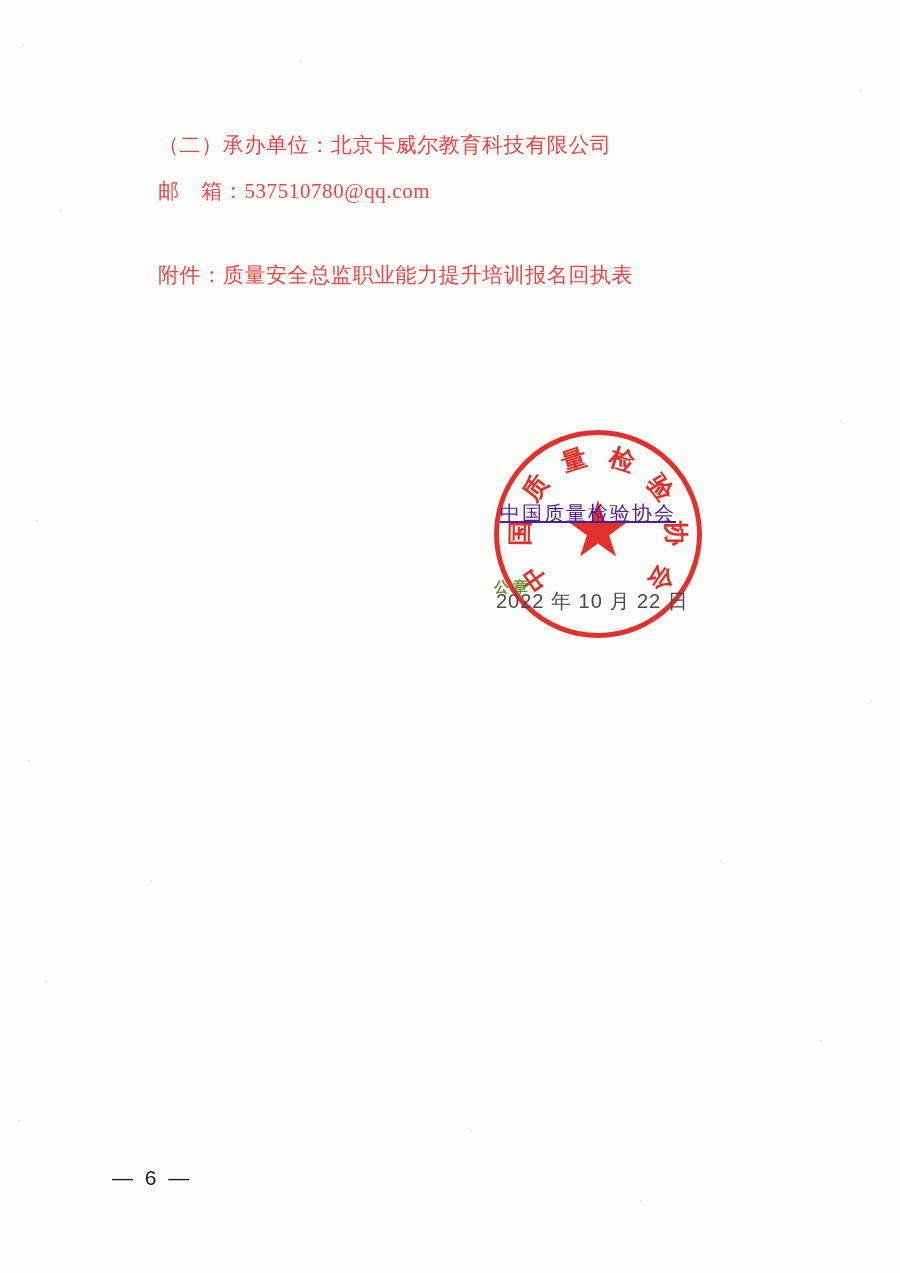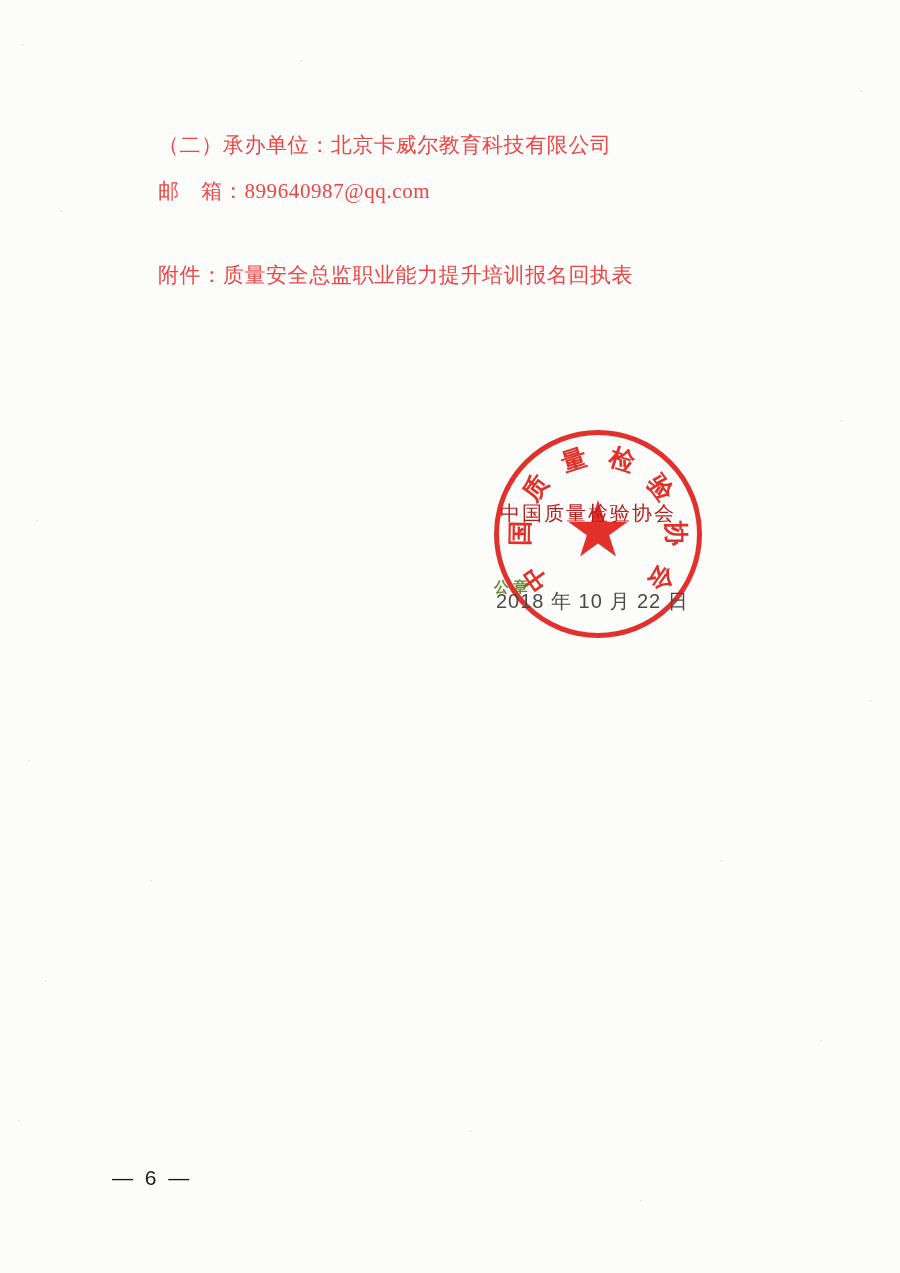--- a/index.html
+++ b/index.html
@@ -108,23 +108,24 @@
     color: #4d7c0f;
     opacity: .85;
     letter-spacing: 4px;
   }
 
   .org-line {
     position: absolute;
     left: 500px;
     top: 500px;
     font-size: 20px;
-    color: #b91c1c;
+    color: #4c1d95;
     letter-spacing: 2px;
     white-space: nowrap;
+    text-decoration: underline;
   }
   .date-line {
     position: absolute;
     left: 496px;
     top: 588px;
     font-size: 20px;
     font-family: "Liberation Sans", sans-serif;
     color: #4a4a48;
     letter-spacing: 1px;
     white-space: nowrap;
@@ -140,21 +141,21 @@
     font-family: "Liberation Sans", sans-serif;
   }
 </style>
 </head>
 <body>
 
 <div class="page">
 
   <div class="body-text">
     <div class="line">（二）承办单位：北京卡威尔教育科技有限公司</div>
-    <div class="line">邮　箱：899640987@qq.com</div>
+    <div class="line">邮　箱：537510780@qq.com</div>
     <div class="spacer"></div>
     <div class="line">附件：质量安全总监职业能力提升培训报名回执表</div>
   </div>
 
   <div class="seal-wrap">
     <div class="seal"></div>
     <div class="seal-arc-text">
         <span style="transform: rotate(-125deg) translate(0px, -78px) translate(-50%, -50%) rotate(0deg);">中</span>
         <span style="transform: rotate(-89.2857deg) translate(0px, -78px) translate(-50%, -50%) rotate(0deg);">国</span>
         <span style="transform: rotate(-53.5714deg) translate(0px, -78px) translate(-50%, -50%) rotate(0deg);">质</span>
@@ -162,21 +163,21 @@
         <span style="transform: rotate(17.8571deg) translate(0px, -78px) translate(-50%, -50%) rotate(0deg);">检</span>
         <span style="transform: rotate(53.5714deg) translate(0px, -78px) translate(-50%, -50%) rotate(0deg);">验</span>
         <span style="transform: rotate(89.2857deg) translate(0px, -78px) translate(-50%, -50%) rotate(0deg);">协</span>
         <span style="transform: rotate(125deg) translate(0px, -78px) translate(-50%, -50%) rotate(0deg);">会</span>
       </div>
     <div class="seal-star"></div>
     <div class="seal-bottom-text">公章</div>
   </div>
 
   <div class="org-line">中国质量检验协会</div>
-  <div class="date-line">2018 年 10 月 22 日</div>
+  <div class="date-line">2022 年 10 月 22 日</div>
 
   <div class="page-number">— 6 —</div>
 
 <div class="speck" style="left: 22px; top: 44px;"></div>
     <div class="speck" style="left: 60px; top: 210px;"></div>
     <div class="speck" style="left: 36px; top: 520px;"></div>
     <div class="speck" style="left: 28px; top: 760px;"></div>
     <div class="speck" style="left: 45px; top: 980px;"></div>
     <div class="speck" style="left: 18px; top: 1120px;"></div>
     <div class="speck" style="left: 860px; top: 90px;"></div>

